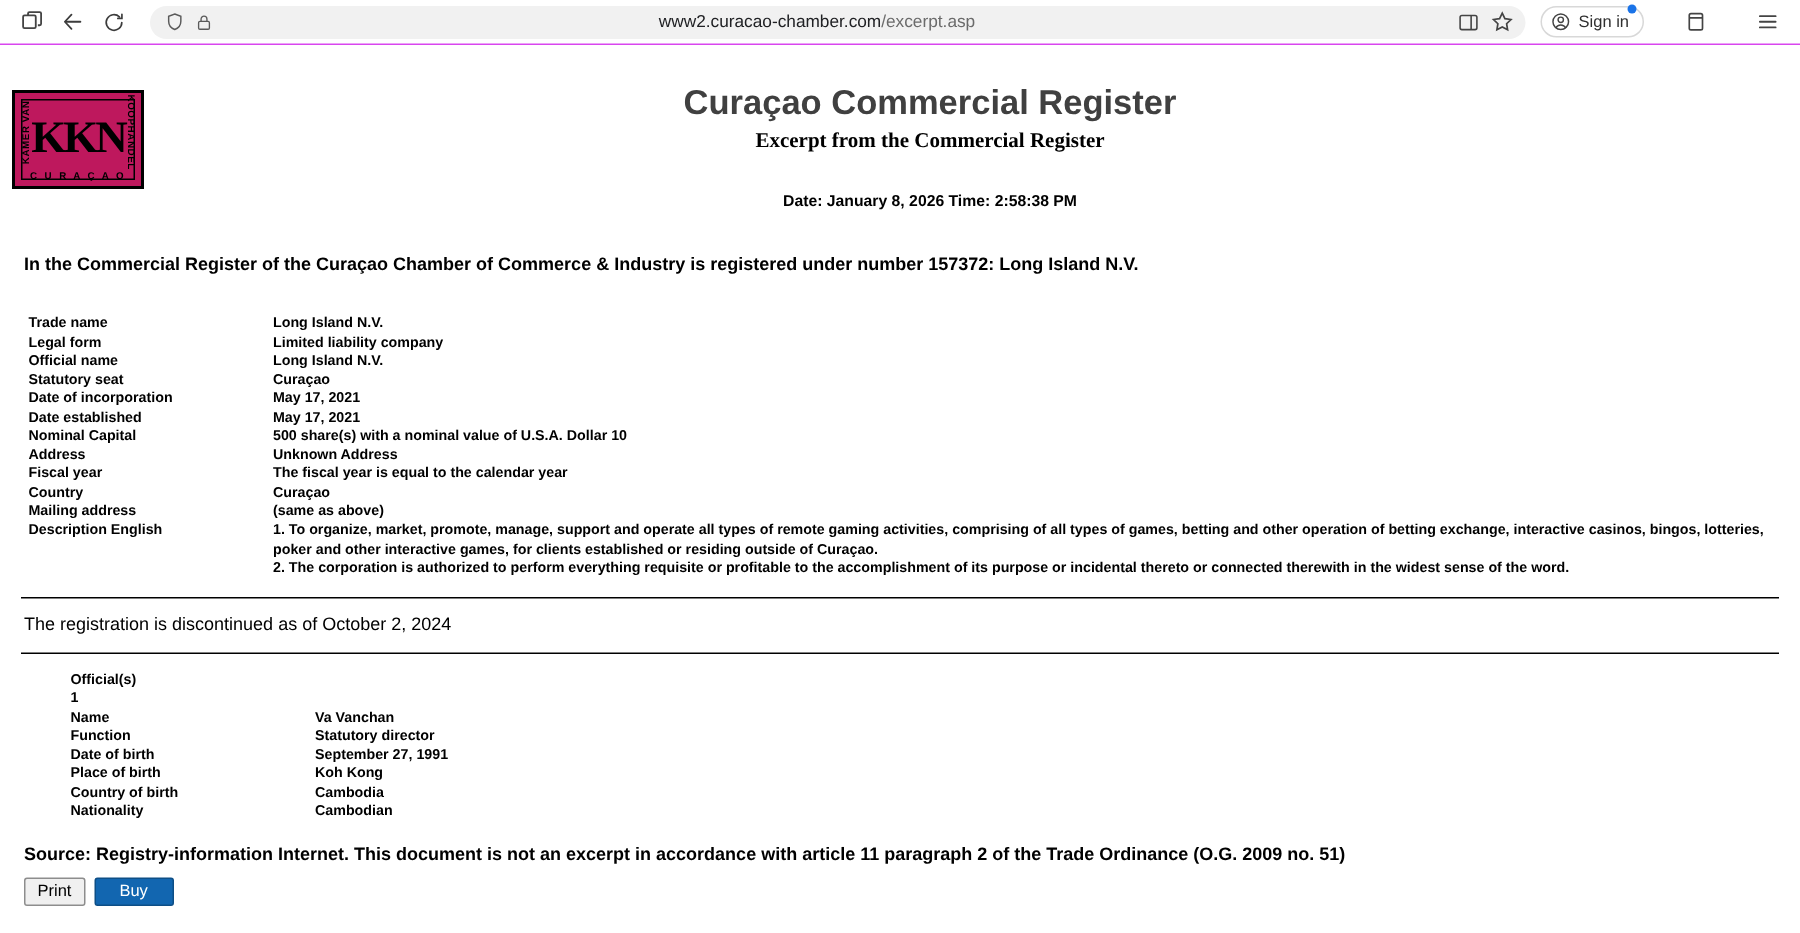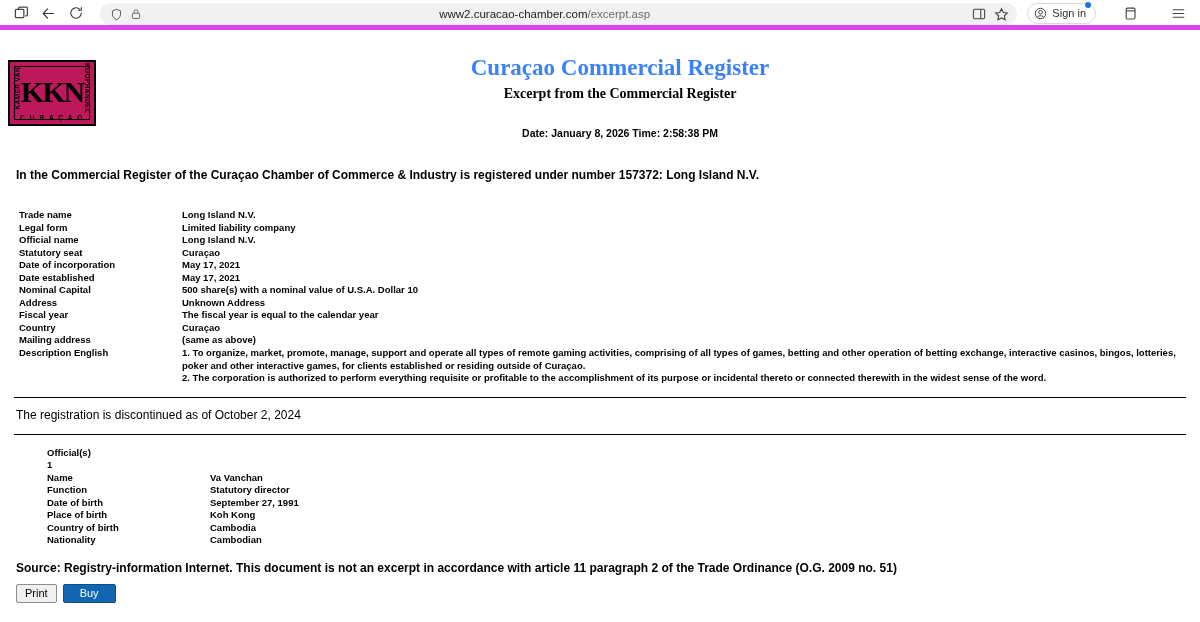--- a/index.html
+++ b/index.html
@@ -9,23 +9,23 @@
     background: #ffffff;
     font-family: "Liberation Sans", sans-serif;
     overflow: hidden;
   }
 
   
   .browser-bar {
     height: 30px;
     background: #ffffff;
     display: flex;
-    align-items: flex-end;
+    align-items: center;
     padding: 0 8px;
-    border-bottom: 5px solid #d946ef;
+    border-bottom: 1px solid #d946ef;
     position: relative;
   }
   .nav-btn {
     width: 28px; height: 24px;
     display: flex; align-items: center; justify-content: center;
     color: #444;
     border-radius: 4px;
     flex: none;
   }
   .nav-btn svg { display:block; }
@@ -135,24 +135,24 @@
     text-align: center;
     font-size: 6.5px;
     font-weight: bold;
     letter-spacing: 1.6px;
     color: #000;
   }
 
   
   .doc-title {
     text-align: center;
-    font-family: Liberation Serif, serif;
+    font-family: Liberation Sans, sans-serif;
     font-weight: bold;
     font-size: 23px;
-    color: #3b82f6;
+    color: #404040;
     padding-top: 25px;
     margin-left: 40px;
   }
   .doc-subtitle {
     text-align: center;
     font-family: "Liberation Serif", serif;
     font-weight: bold;
     font-size: 14px;
     color: #000;
     margin-top: 5px;

